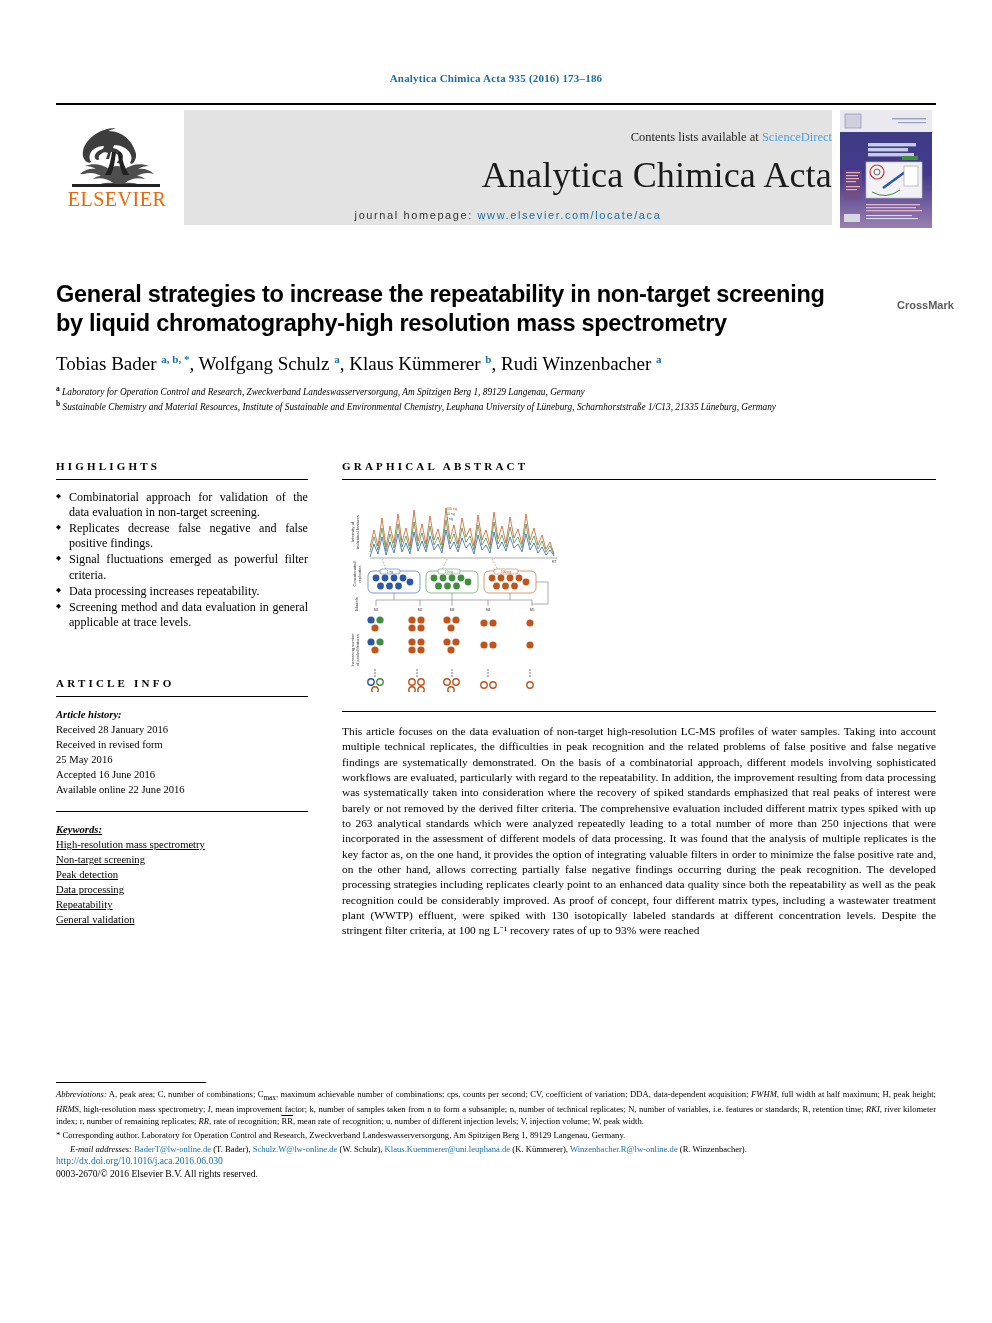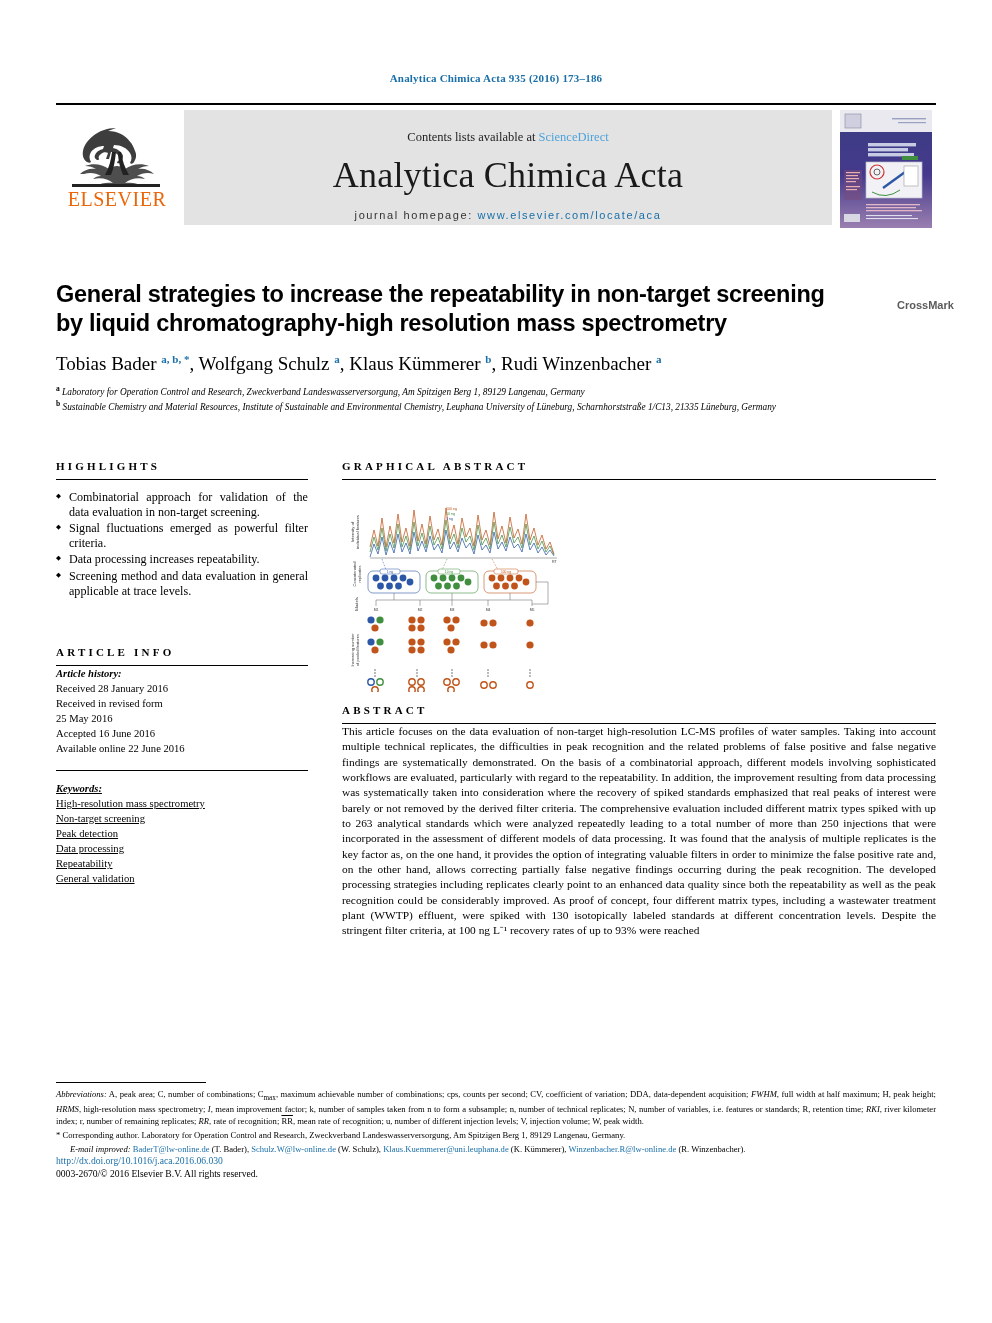--- a/index.html
+++ b/index.html
@@ -31,21 +31,21 @@
   .tree-svg { position:absolute; left:8px; top:4px; }
   .elsevier-word {
     position:absolute; left:6px; top:78px; width:110px;
     text-align:center;
     font-family:"Liberation Serif", serif;
     font-size:20px; letter-spacing:0.5px;
     color:#eb6608; font-weight:normal;
   }
   .journal-band {
     flex:1; background:#e3e3e3; margin:0 8px 6px 8px;
-    display:flex; flex-direction:column; align-items:center; justify-content:center;
+    display:flex; flex-direction:column; align-items:flex-end; justify-content:center;
     position:relative;
   }
   .contents-line { font-size:12.5px; color:#222; margin-top:4px; }
   .contents-line a { color:#4ea3dd; text-decoration:none; }
   .journal-title { font-size:36px; color:#1a1a1a; margin:9px 0 14px 0; letter-spacing:0.2px; }
   .homepage-line {
     font-family:"Liberation Sans", sans-serif;
     font-size:11px; letter-spacing:1.6px; color:#333;
     position:absolute; bottom:4px; left:0; right:0; text-align:center;
   }
@@ -92,26 +92,26 @@
 
   .highlights { margin-top:10px; }
   .hl-item {
     position:relative; padding-left:13px; font-size:12.1px; line-height:1.25;
     margin-bottom:1px; text-align:justify; text-justify:inter-word;
   }
   .hl-item::before {
     content:"\25C6"; position:absolute; left:0; top:2px; font-size:6.5px; color:#000;
   }
 
-  .infoblock { font-size:10.6px; line-height:1.42; }
+  .infoblock { margin-top:10px; font-size:10.6px; line-height:1.42; }
   .ital { font-style:italic; font-weight:bold; }
   .kwblock { margin-top:10px; font-size:10.6px; line-height:1.42;text-decoration:underline; }
 
   .abstract {
-    font-size:11.4px; line-height:1.345; text-align:justify;
+    margin-top:12px; font-size:11.4px; line-height:1.345; text-align:justify;
     font-family:"Liberation Serif", serif;
   }
 
   
   .ga-fig { margin-top:12px; width:594px; height:200px; position:relative; }
 
   
   .footnotes { position:absolute; left:56px; top:1082px; width:880px; }
   .fn-rule { width:150px; border-top:0.9px solid #000; margin-bottom:5px; }
   .fn-text { font-size:8.6px; line-height:1.42; text-align:justify; }
@@ -237,20 +237,21 @@
   <div class="cols">
 
     <div class="leftcol">
 
       <div class="sechead">
         <span>HIGHLIGHTS</span>
       </div>
       <div class="rule"></div>
       <div class="highlights">
         <div class="hl-item">Combinatorial approach for validation of the data evaluation in non-target screening.</div>
+        <div class="hl-item">Replicates decrease false negative and false positive findings.</div>
         <div class="hl-item">Signal fluctuations emerged as powerful filter criteria.</div>
         <div class="hl-item">Data processing increases repeatability.</div>
         <div class="hl-item">Screening method and data evaluation in general applicable at trace levels.</div>
       </div>
 
       <div style="height:46px"></div>
 
       <div class="sechead">
         <span>ARTICLE INFO</span>
       </div>
@@ -447,34 +448,31 @@
                   <circle cx="151" cy="131" r="3.2"></circle>
                 <circle cx="188" cy="131" r="3.2"></circle>
               </g>
             </g>
           </g>
         </svg>
       </div>
 
       <div style="height:12px"></div>
 
-      <div class="sechead">
-        <span>ABSTRACT</span>
-      </div>
       <div class="rule"></div>
 
       <div class="abstract">This article focuses on the data evaluation of non-target high-resolution LC-MS profiles of water samples. Taking into account multiple technical replicates, the difficulties in peak recognition and the related problems of false positive and false negative findings are systematically demonstrated. On the basis of a combinatorial approach, different models involving sophisticated workflows are evaluated, particularly with regard to the repeatability. In addition, the improvement resulting from data processing was systematically taken into consideration where the recovery of spiked standards emphasized that real peaks of interest were barely or not removed by the derived filter criteria. The comprehensive evaluation included different matrix types spiked with up to 263 analytical standards which were analyzed repeatedly leading to a total number of more than 250 injections that were incorporated in the assessment of different models of data processing. It was found that the analysis of multiple replicates is the key factor as, on the one hand, it provides the option of integrating valuable filters in order to minimize the false positive rate and, on the other hand, allows correcting partially false negative findings occurring during the peak recognition. The developed processing strategies including replicates clearly point to an enhanced data quality since both the repeatability as well as the peak recognition could be considerably improved. As proof of concept, four different matrix types, including a wastewater treatment plant (WWTP) effluent, were spiked with 130 isotopically labeled standards at different concentration levels. Despite the stringent filter criteria, at 100 ng L⁻¹ recovery rates of up to 93% were reached</div>
     </div>
   </div>
 
   <div class="footnotes">
     <div class="fn-rule"></div>
     <div class="fn-text"><i>Abbreviations:</i> A, peak area; C, number of combinations; C<sub>max</sub>, maximum achievable number of combinations; cps, counts per second; CV, coefficient of variation; DDA, data-dependent acquisition; <i>FWHM</i>, full width at half maximum; H, peak height; <i>HRMS</i>, high-resolution mass spectrometry; <i>I</i>, mean improvement factor; k, number of samples taken from n to form a subsample; n, number of technical replicates; N, number of variables, i.e. features or standards; R, retention time; <i>RKI</i>, river kilometer index; r, number of remaining replicates; <i>RR</i>, rate of recognition; <span style="text-decoration:overline">RR</span>, mean rate of recognition; u, number of different injection levels; V, injection volume; W, peak width.</div>
     <div class="fn-corr">* Corresponding author. Laboratory for Operation Control and Research, Zweckverband Landeswasserversorgung, Am Spitzigen Berg 1, 89129 Langenau, Germany.</div>
     <div class="fn-email">
-      <i>E-mail improved:</i>
+      <i>E-mail addresses:</i>
       <span id="email-list"> <a class="lnk" href="#">BaderT@lw-online.de</a> (T. Bader), <a class="lnk" href="#">Schulz.W@lw-online.de</a> (W. Schulz), <a class="lnk" href="#">Klaus.Kuemmerer@uni.leuphana.de</a> (K. Kümmerer), <a class="lnk" href="#">Winzenbacher.R@lw-online.de</a> (R. Winzenbacher).</span>
     </div>
     <div class="doi">http://dx.doi.org/10.1016/j.aca.2016.06.030</div>
     <div class="copyright">0003-2670/© 2016 Elsevier B.V. All rights reserved.</div>
   </div>
 
 </div>
 
 </body></html>

